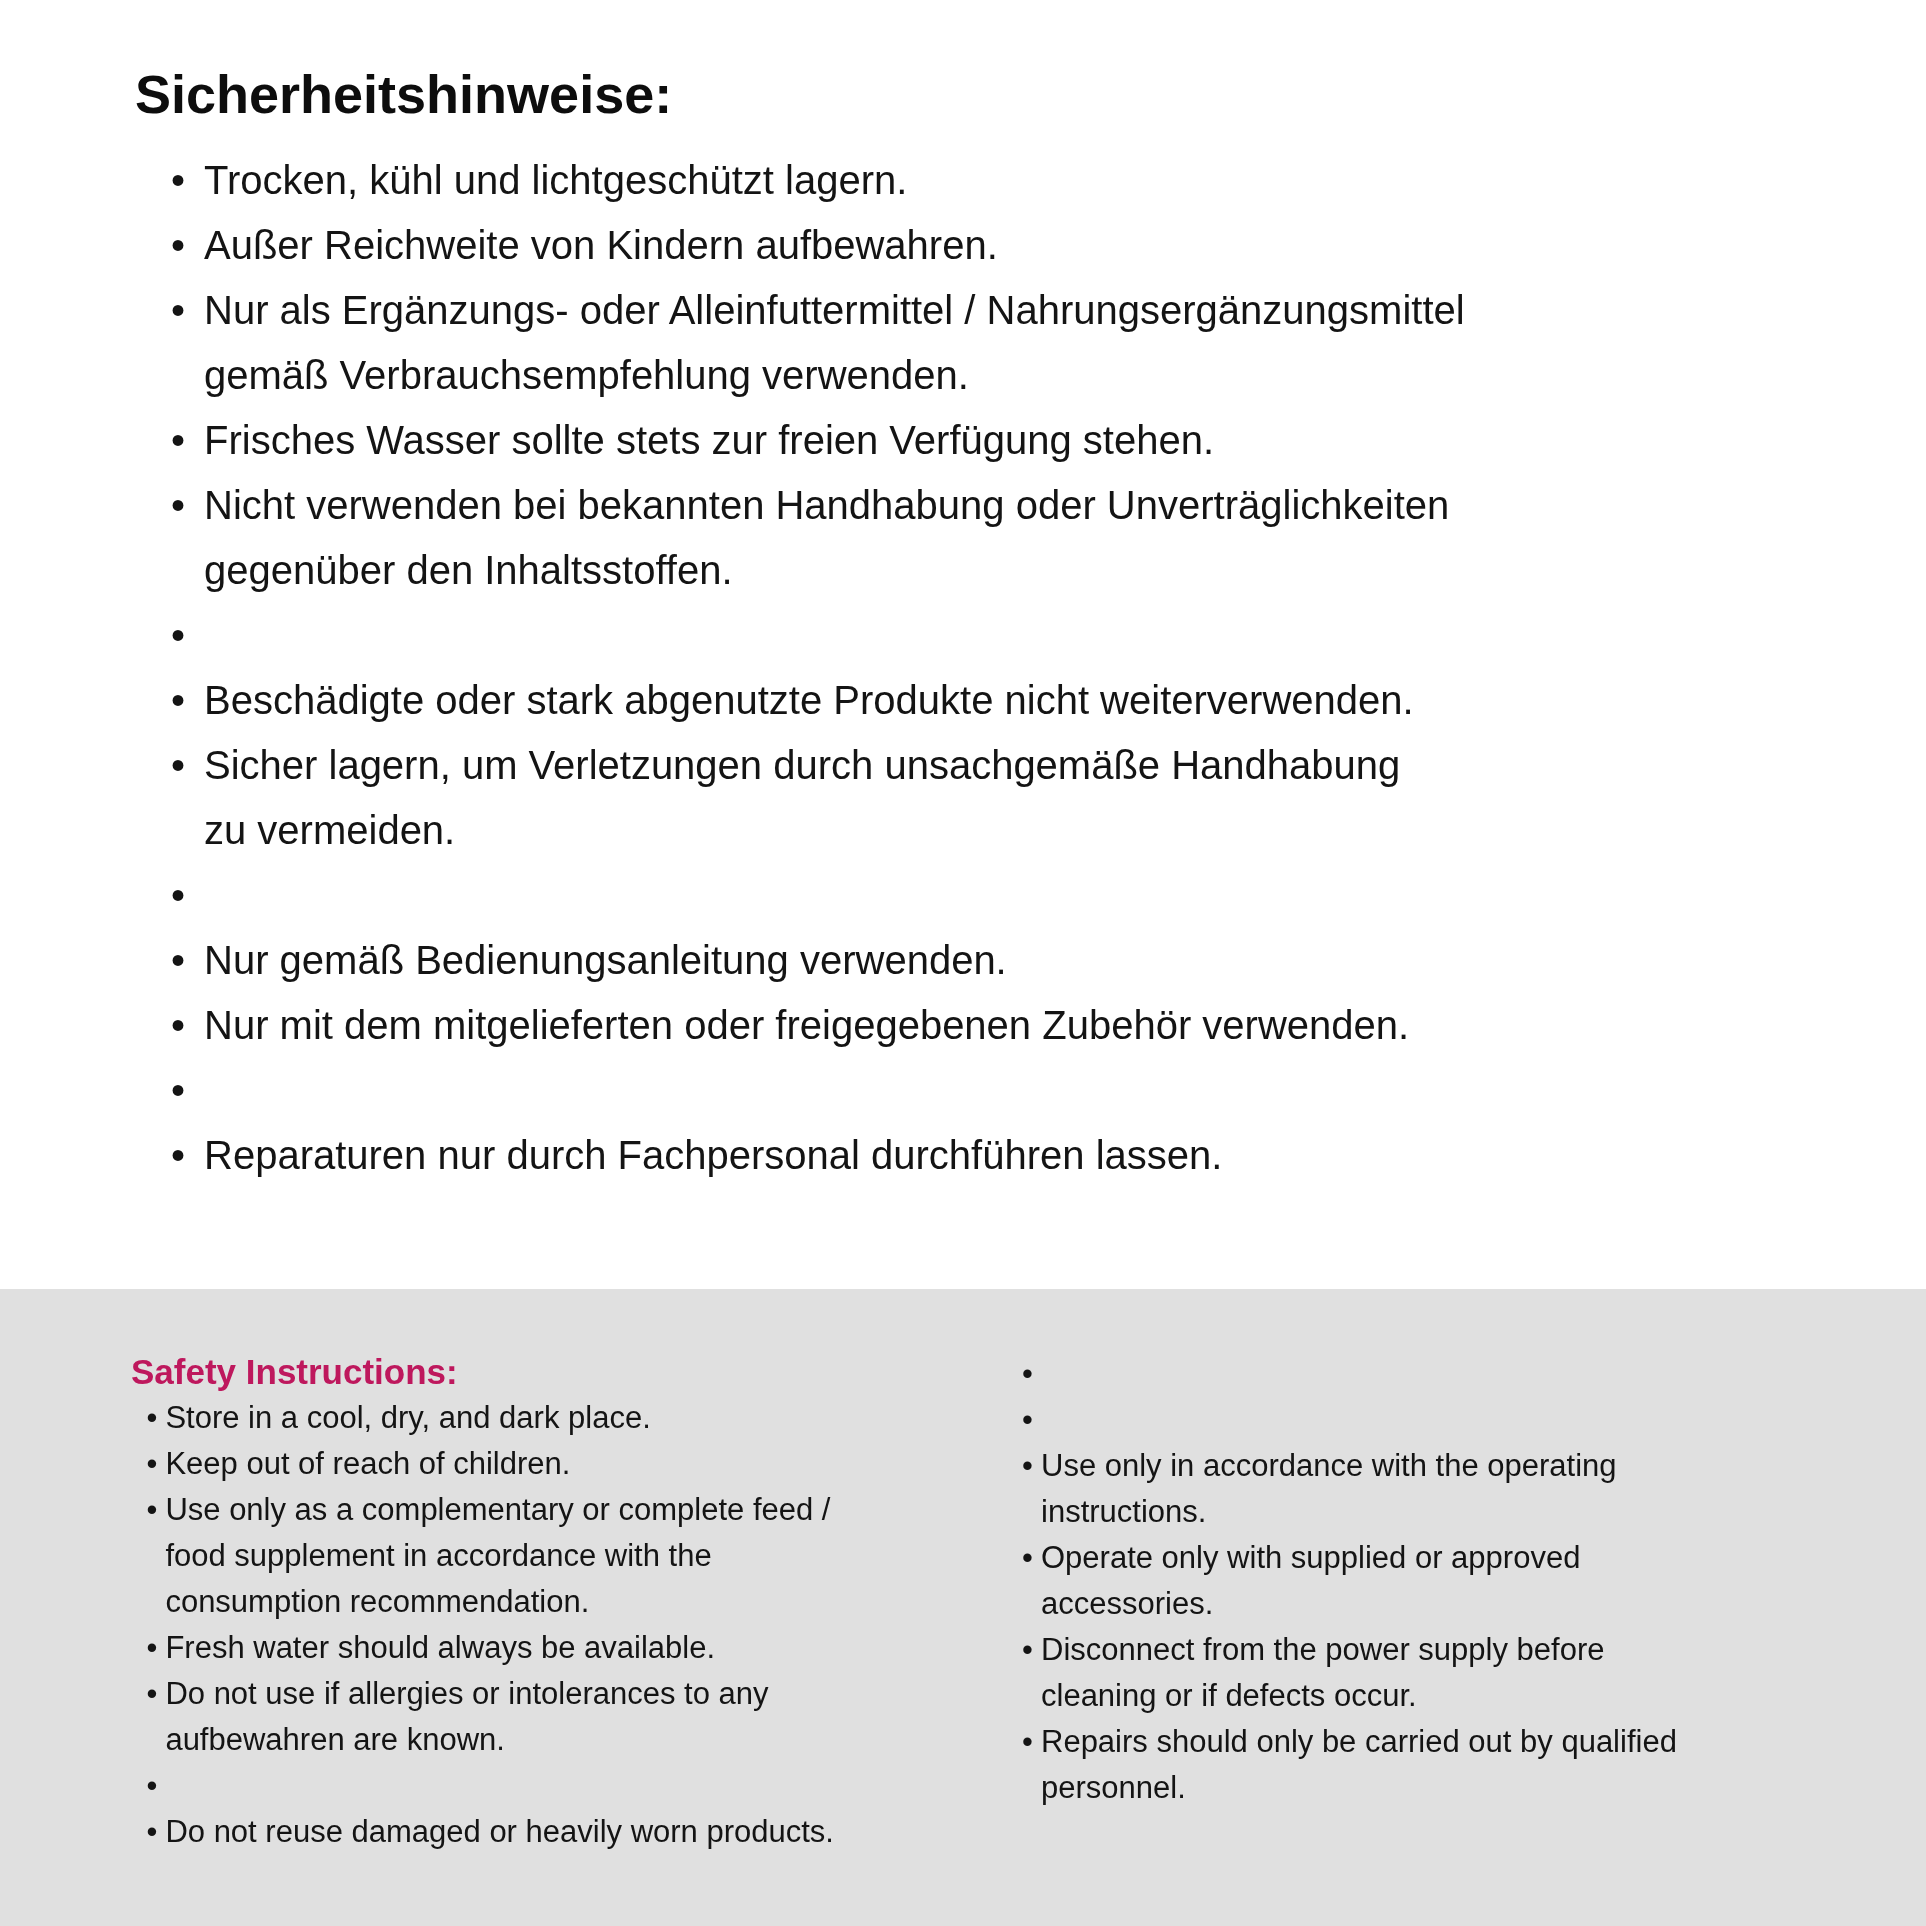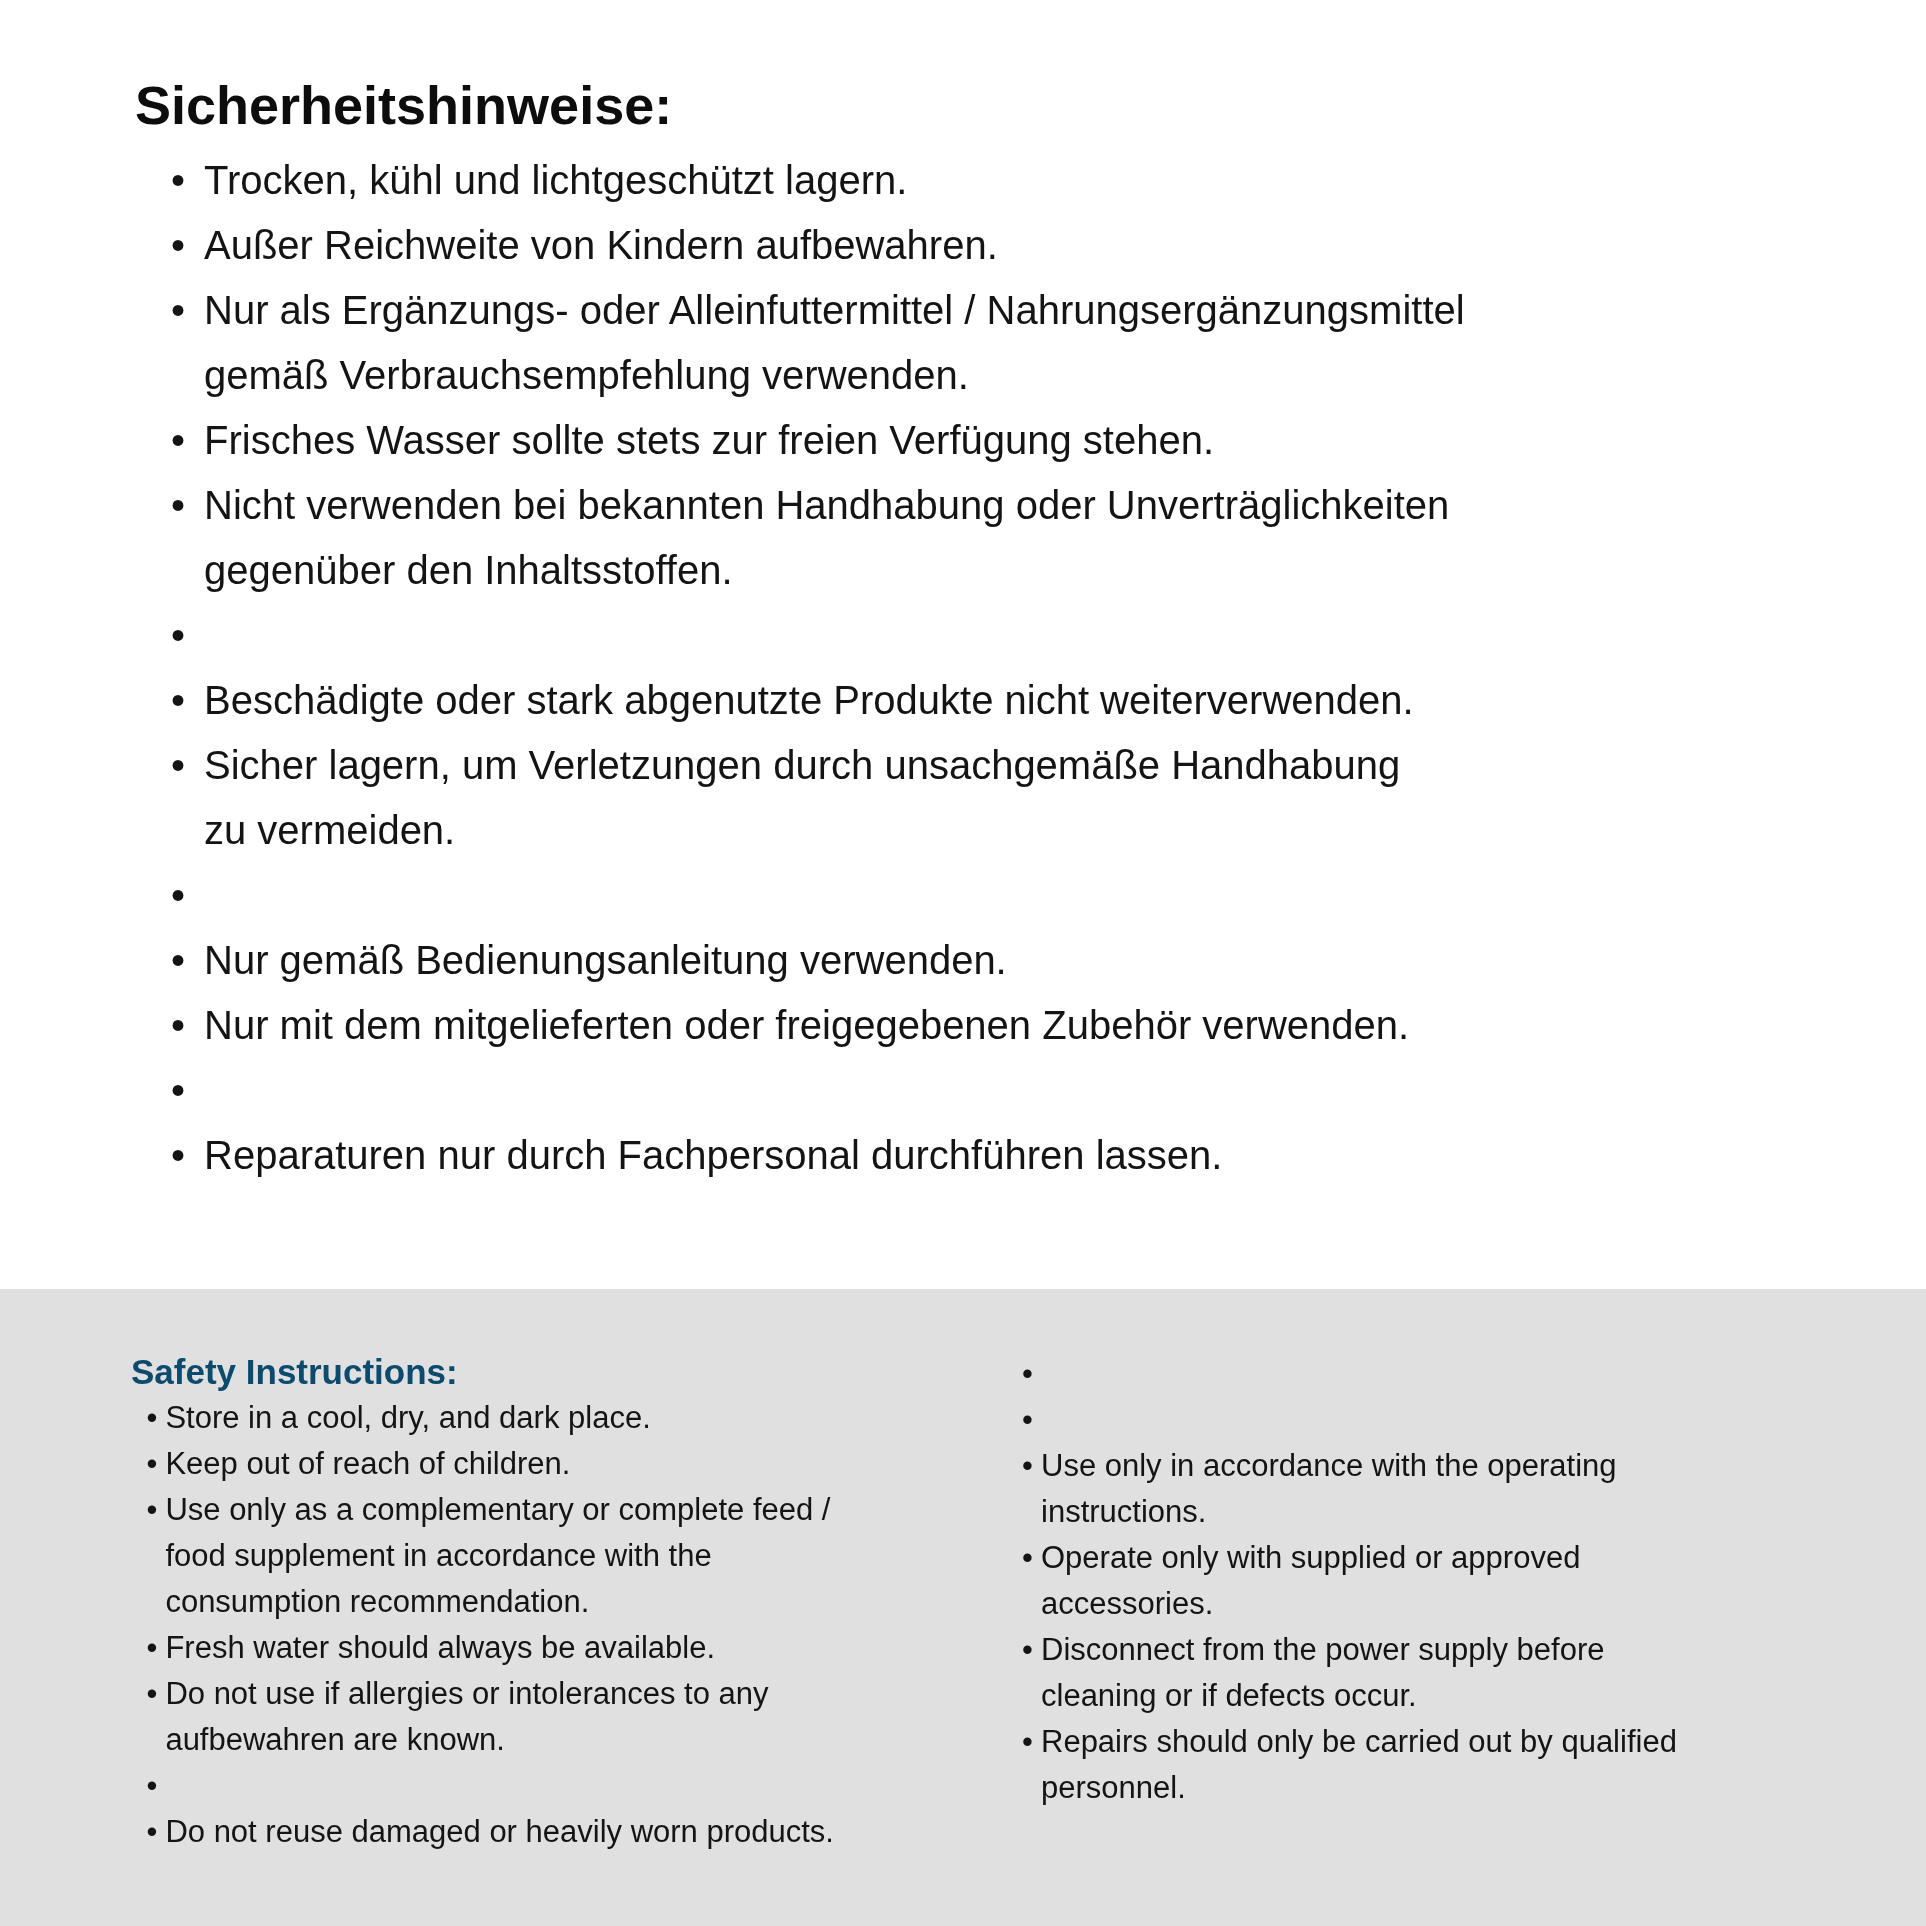--- a/index.html
+++ b/index.html
@@ -18,21 +18,21 @@
     width: 1926px;
     height: 1926px;
     overflow: hidden;
     background: #ffffff;
   }
 
   
   .de-heading {
     position: absolute;
     left: 135px;
-    top: 78px;
+    top: 67px;
     margin: 0;
     font-size: 54px;
     line-height: 54px;
     font-weight: 700;
     color: #0d0d0d;
     white-space: nowrap;
   }
   .de-list {
     position: absolute;
     left: 171px;
@@ -63,21 +63,21 @@
     position: absolute;
     left: 1022px;
     top: 62px;
     width: 873px;
   }
   .en-heading {
     margin: 0;
     font-size: 35px;
     line-height: 46px;
     font-weight: 700;
-    color: #0c4a6e;
+    color: #be185d;
     white-space: nowrap;
   }
   .en-list {
     margin: 0;
     padding: 0 0 0 15.4px;
     font-size: 31px;
     line-height: 46px;
     color: #141414;
   }
   .en-col-right .en-list {

